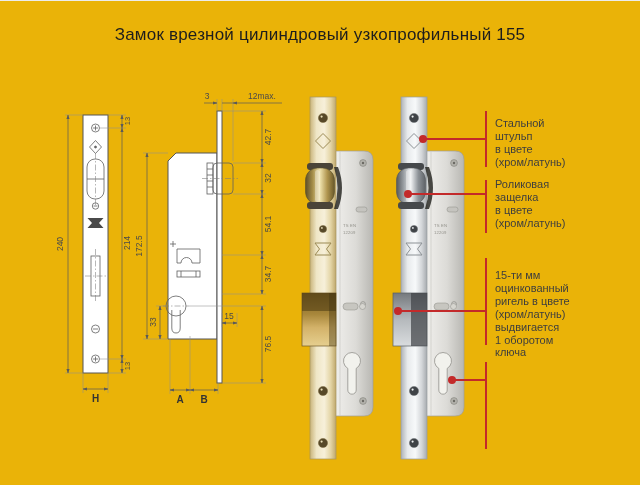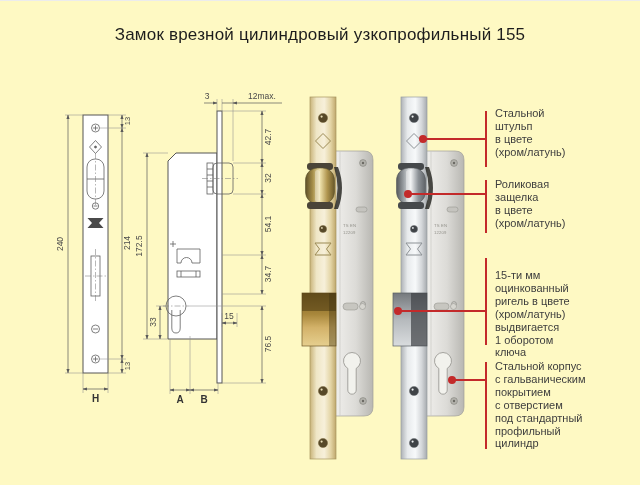--- a/index.html
+++ b/index.html
@@ -1,23 +1,23 @@
 <!DOCTYPE html>
 <html><head>
 <meta charset="utf-8">
 <style>
   html,body{margin:0;padding:0;background:#ffffff;}
-  .page{position:relative;width:640px;height:485px;background:#fef9c3;overflow:hidden;
+  .page{position:relative;width:640px;height:485px;background:#eab308;overflow:hidden;
         font-family:"Liberation Sans",sans-serif;border-top:1px solid #ececec;box-sizing:border-box;padding-left:22px;}
   .title{position:absolute;top:24px;left:0;width:640px;text-align:center;
          font-size:17px;letter-spacing:.2px;color:#1d1d1d;}
   svg{position:absolute;}
   .callout{position:absolute;left:495px;width:135px;font-size:11px;line-height:12.9px;
            color:#3e3e3e;white-space:pre-line;}
-  .c1{top:106px}.c2{top:177px}.c3{top:268px}.c4{top:359px}
+  .c1{top:116px}.c2{top:177px}.c3{top:268px}.c4{top:359px}
   
   .out{fill:#ffffff;stroke:#555;stroke-width:1;}
   .ft {fill:none;stroke:#5f5f5f;stroke-width:.8;}
   .dim{stroke:#5a5a5a;stroke-width:.7;fill:none;}
   .ext{stroke:#8f8f8f;stroke-width:.55;fill:none;}
   .cl {stroke:#7a7a7a;stroke-width:.55;fill:none;stroke-dasharray:6 2 1.5 2;}
   text.d{font-size:8.5px;fill:#4a4a4a;}
   text.ds{font-size:7.5px;fill:#4a4a4a;}
   text.b{font-size:10px;font-weight:bold;fill:#333;}
   text.mk{font-size:4.2px;fill:#92918a;letter-spacing:.2px;}
@@ -348,21 +348,14 @@
 защелка
 в цвете
 (хром/латунь)</div>
   <div class="callout c3">15-ти мм
 оцинкованный
 ригель в цвете
 (хром/латунь)
 выдвигается
 1 оборотом
 ключа</div>
-  <div class="callout c4">Стальной корпус
-с гальваническим
-покрытием
-с отверстием
-под стандартный
-профильный
-цилиндр</div>
 
 </div>
 
 </body></html>

